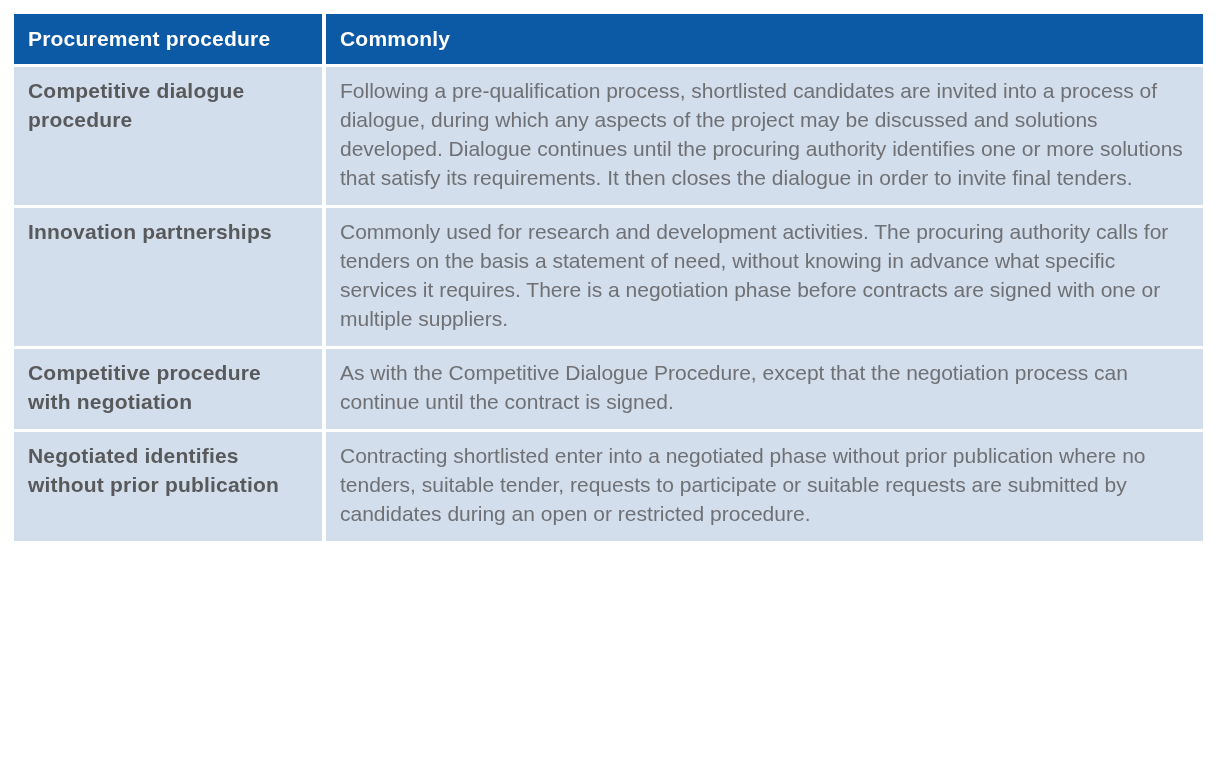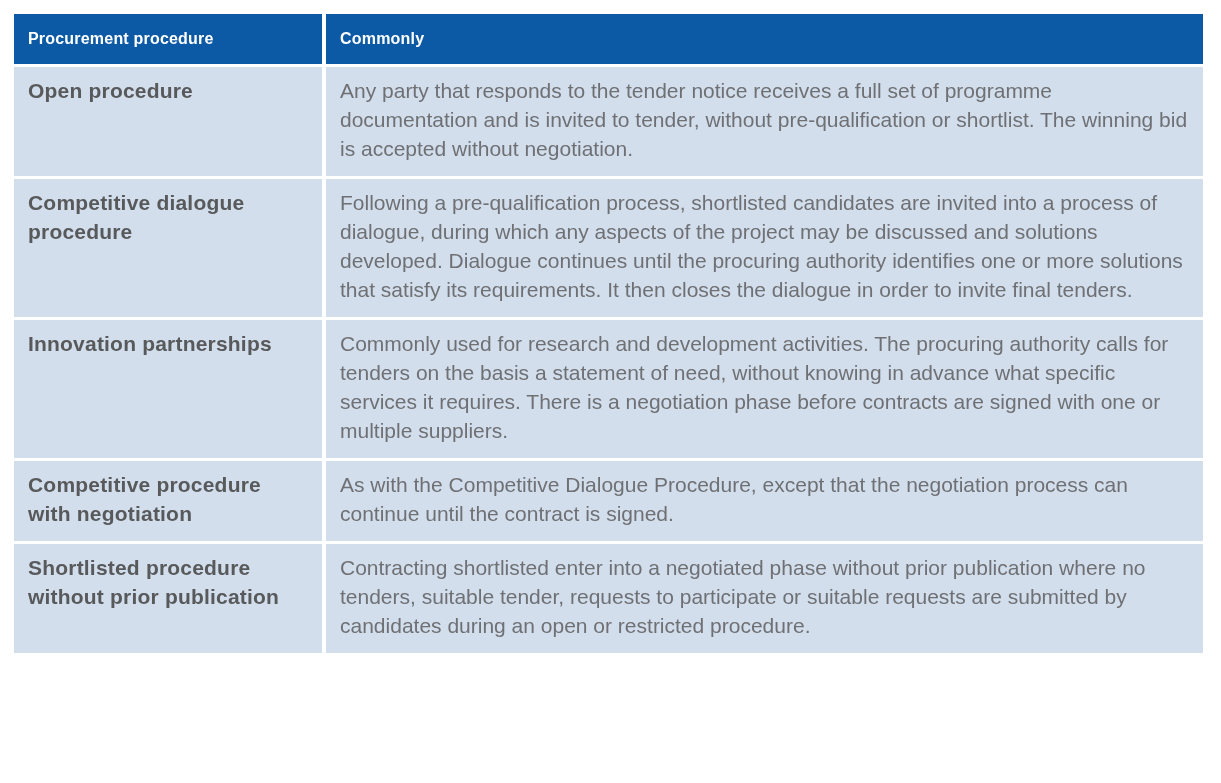--- a/index.html
+++ b/index.html
@@ -29,21 +29,21 @@
     width: 1197px;
   }
   table.proc-table th,
   table.proc-table td {
     vertical-align: top;
     text-align: left;
   }
   table.proc-table th {
     background: var(--header_bg);
     color: var(--header_text);
-    font-size: 16px;
+    font-size: 21px;
     font-weight: bold;
     padding: 12px 14px 13px 14px;
     line-height: 25px;
     letter-spacing: 0.2px;
   }
   table.proc-table td {
     background: var(--row_bg);
     font-size: 21px;
     line-height: 29px;
     padding: 9px 14px 13px 14px;
@@ -67,34 +67,30 @@
       <col>
     </colgroup>
     <thead>
       <tr>
         <th>Procurement procedure</th>
         <th>Commonly</th>
       </tr>
     </thead>
     <tbody>
       <tr>
-        <td class="proc-cell">Open procedure</td>
-        <td class="det-cell">Any party that responds to the tender notice receives a full set of programme documentation and is invited to tender, without pre-qualification or shortlist. The winning bid is accepted without negotiation.</td>
-      </tr>
-      <tr>
         <td class="proc-cell">Competitive dialogue procedure</td>
         <td class="det-cell">Following a pre-qualification process, shortlisted candidates are invited into a process of dialogue, during which any aspects of the project may be discussed and solutions developed. Dialogue continues until the procuring authority identifies one or more solutions that satisfy its requirements. It then closes the dialogue in order to invite final tenders.</td>
       </tr>
       <tr>
         <td class="proc-cell">Innovation partnerships</td>
         <td class="det-cell">Commonly used for research and development activities. The procuring authority calls for tenders on the basis a statement of need, without knowing in advance what specific services it requires. There is a negotiation phase before contracts are signed with one or multiple suppliers.</td>
       </tr>
       <tr>
         <td class="proc-cell">Competitive procedure with negotiation</td>
         <td class="det-cell">As with the Competitive Dialogue Procedure, except that the negotiation process can continue until the contract is signed.</td>
       </tr>
       <tr>
-        <td class="proc-cell">Shortlisted procedure without prior publication</td>
+        <td class="proc-cell">Negotiated identifies without prior publication</td>
         <td class="det-cell">Contracting shortlisted enter into a negotiated phase without prior publication where no tenders, suitable tender, requests to participate or suitable requests are submitted by candidates during an open or restricted procedure.</td>
       </tr>
     </tbody>
   </table>
 </div>
 
 </body></html>

